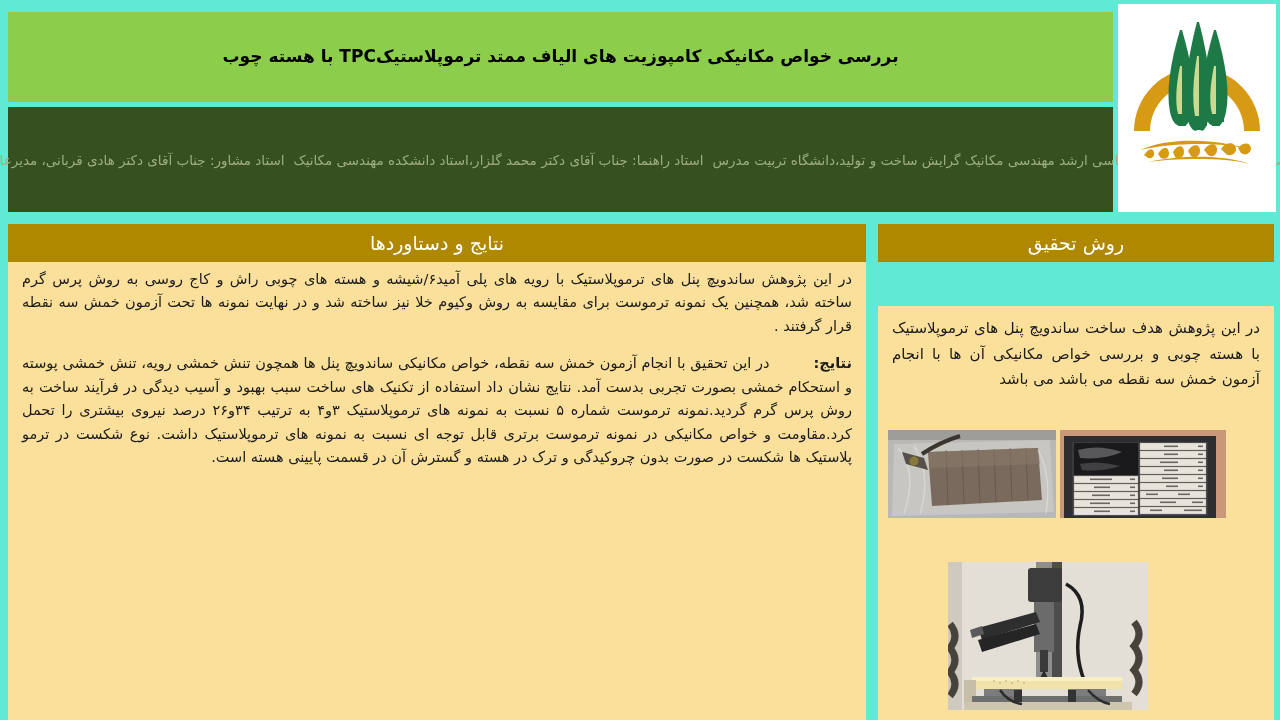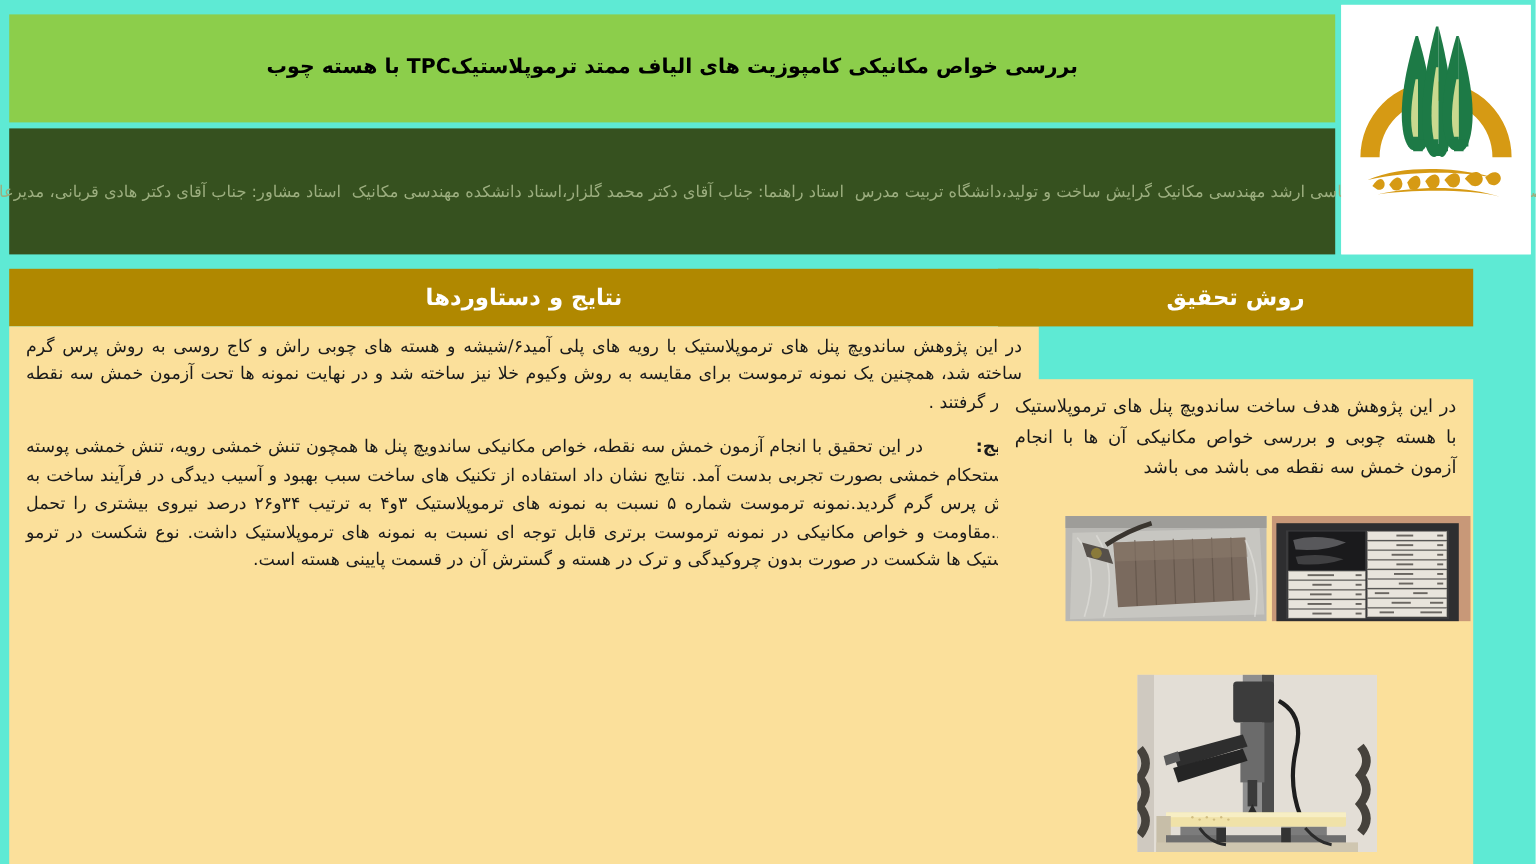--- a/index.html
+++ b/index.html
@@ -28,26 +28,26 @@
   .authors .line{
     color:#9CAE7F;font-size:13.5px;direction:rtl;text-align:center;white-space:nowrap;
   }
 
   
   .logo{position:absolute;left:1118px;top:4px;width:158px;height:208px;background:#fff;}
   .logo svg{display:block;width:158px;height:208px;}
 
   
   .col-left{position:absolute;left:8px;top:224px;width:858px;height:490px;}
-  .col-right{position:absolute;left:832px;top:224px;width:396px;height:490px;}
+  .col-right{position:absolute;left:878px;top:224px;width:396px;height:490px;}
 
   .sec-head{
-    height:48px;background:#B08800;color:#fff;
+    height:38px;background:#B08800;color:#fff;
     display:flex;align-items:center;justify-content:center;
-    font-size:19px;font-weight:bold;direction:rtl;letter-spacing:.2px;
+    font-size:19px;font-weight:normal;direction:rtl;letter-spacing:.2px;
   }
   .sec-body{background:#FBE09B;direction:rtl;}
   .col-left .sec-body{height:572px;padding:6px 14px 0 14px;box-sizing:border-box;}
   .col-right .sec-body{height:454px;padding:10px 14px 0 14px;box-sizing:border-box;margin-top:44px;}
 
   .para{
     font-size:14.5px;color:#1a1a1a;line-height:1.62;text-align:justify;
     direction:rtl;margin:0 0 10px 0;
   }
   .para.first{margin-bottom:14px;}

